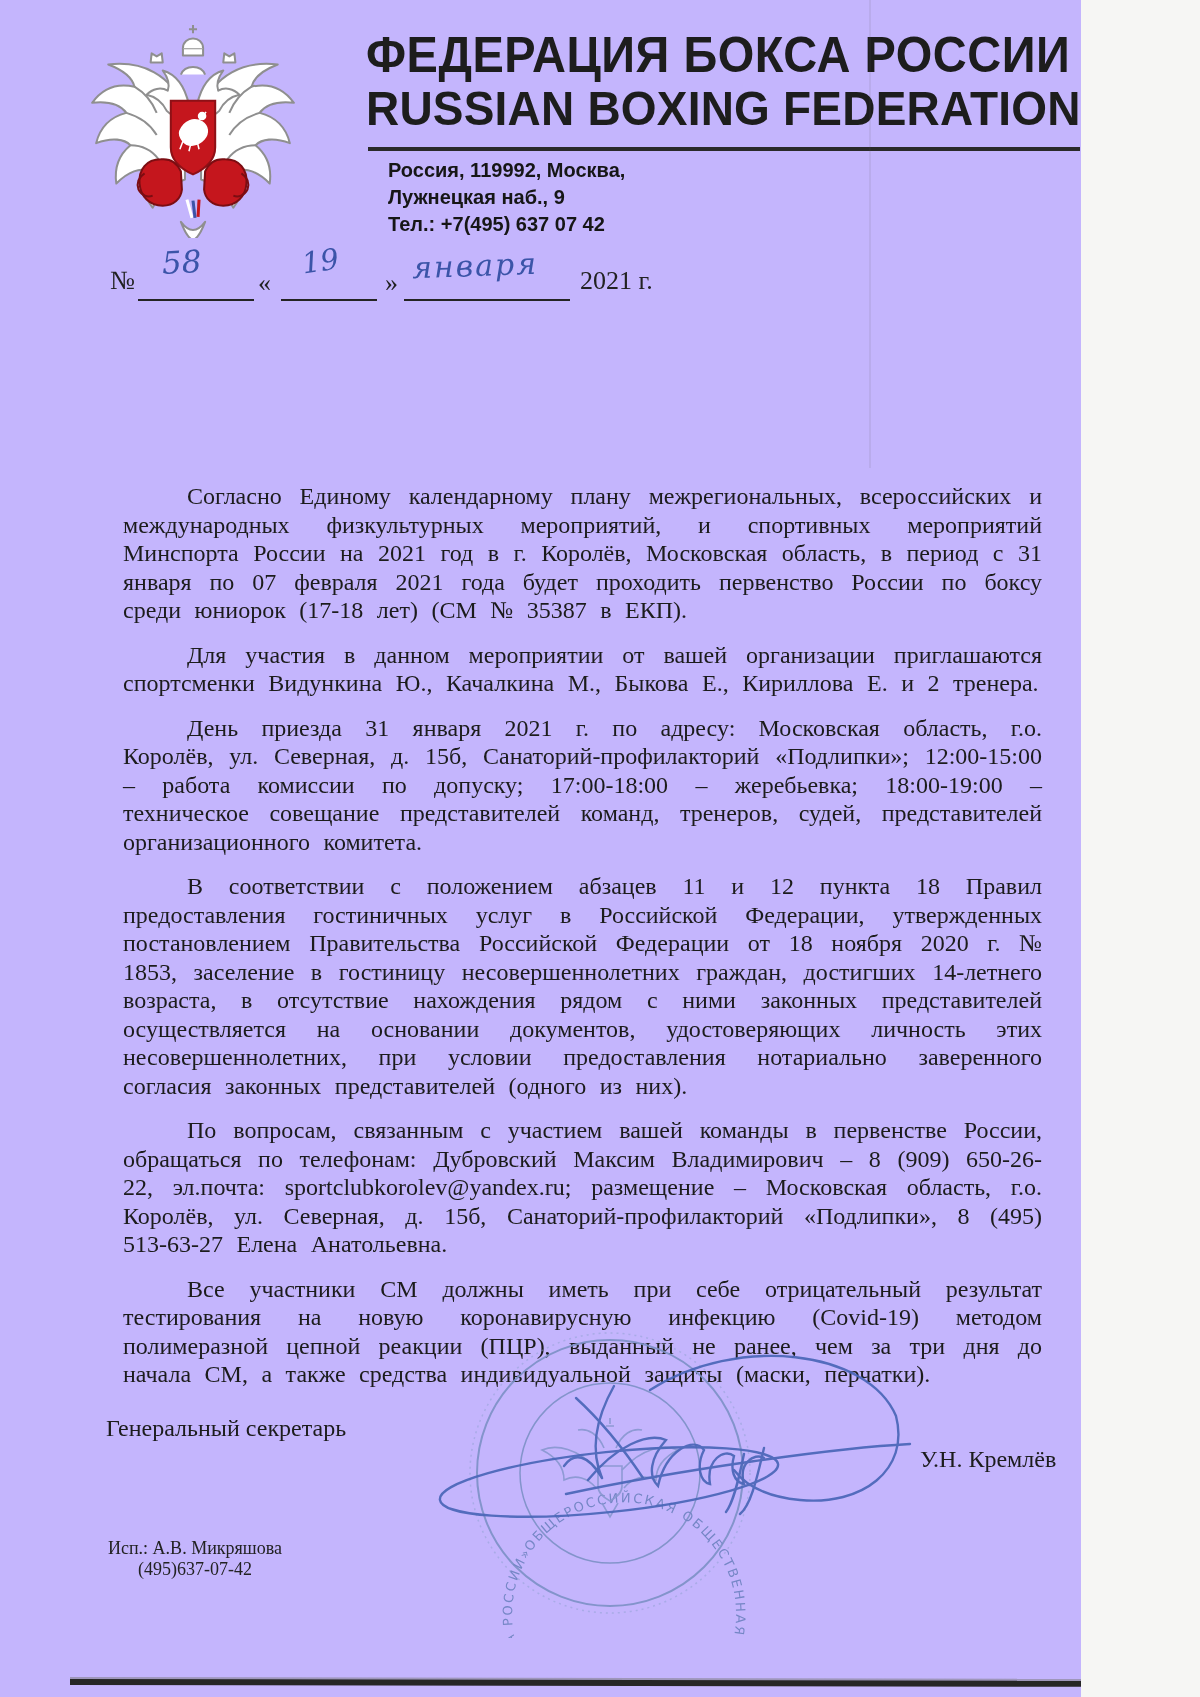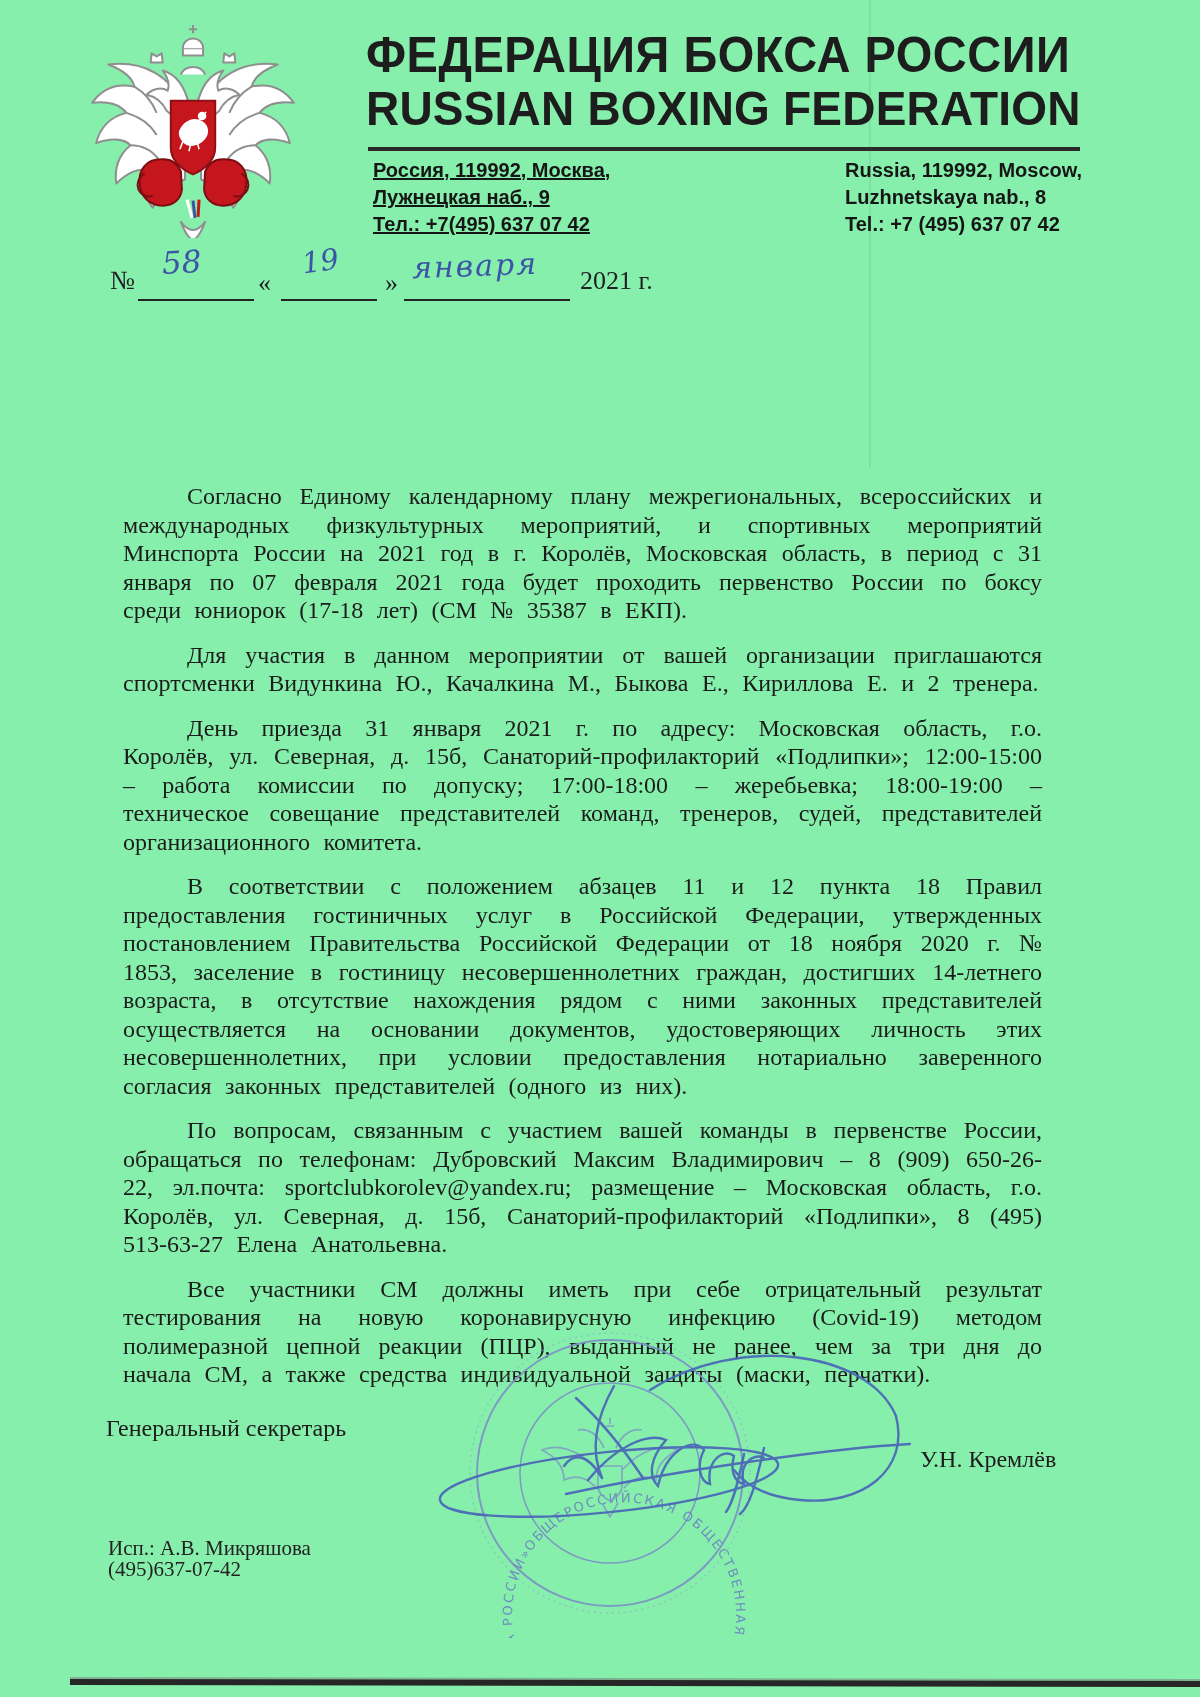--- a/index.html
+++ b/index.html
@@ -1,46 +1,46 @@
 <!DOCTYPE html>
 <html><head>
 <meta charset="utf-8">
 <style>
   html,body{margin:0;padding:0;background:#f6f6f4;}
-  .page{position:relative;width:1200px;height:1697px;background:#86efac;overflow:hidden;
+  .page{position:relative;width:1081px;height:1697px;background:#c4b5fd;overflow:hidden;
         font-family:"Liberation Serif",serif;color:#1c1c1c;}
   
   .emblem{position:absolute;left:84px;top:12px;}
   .org{position:absolute;left:366px;font-family:"Liberation Sans",sans-serif;font-weight:bold;
        color:#1d1d1d;white-space:nowrap;transform:scaleY(1.05);transform-origin:left top;}
   .org-ru{top:26px;font-size:47px;letter-spacing:.5px;}
   .org-en{top:80px;font-size:46px;letter-spacing:.2px;}
   .rule{position:absolute;left:368px;top:147px;width:712px;height:4px;background:#2a2a2a;}
   .addr{position:absolute;top:157px;font-family:"Liberation Sans",sans-serif;font-weight:bold;
         font-size:20px;line-height:27px;color:#161616;}
-  .addr-ru{left:373px;text-decoration:underline;} .addr-en{left:845px;}
+  .addr-ru{left:388px;} .addr-en{left:845px;}
   .fold{position:absolute;left:869px;top:0;width:2px;height:468px;background:rgba(90,90,90,.10);}
   
   .rf{position:absolute;font-size:26px;color:#222;}
   .u{position:absolute;height:0;border-bottom:2px solid #242424;}
   .hand{position:absolute;font-family:"DejaVu Serif",serif;font-style:italic;color:#3b54a8;white-space:nowrap;}
   
   .recipient{position:absolute;left:640px;top:313px;width:420px;text-align:center;
              font-size:24px;line-height:34px;}
   
   .body{position:absolute;left:107px;top:466px;width:951px;font-size:24px;line-height:28.5px;
         text-align:justify;word-spacing:7.5px;}
   .body p{margin:16px;text-indent:64px;}
   
   .signoff-title{position:absolute;left:106px;top:1415px;font-size:24px;}
   .signoff-name{position:absolute;left:920px;top:1446px;font-size:24px;}
   .stampsig{position:absolute;left:438px;top:1298px;}
   .ringtext{font-family:"DejaVu Sans",sans-serif;font-size:13px;letter-spacing:2.1px;fill:#6d82c0;}
   
-  .footer{position:absolute;left:108px;top:1538px;font-size:21px;line-height:21px;color:#222;}
+  .footer{position:absolute;left:108px;top:1538px;font-size:18px;line-height:21px;color:#222;text-align:center;}
   .scanbar{position:absolute;left:70px;top:1680px;width:1135px;height:6px;background:#262626;
            box-shadow:0 -2px 0 rgba(120,120,120,.5);transform:rotate(.1deg);}
 </style>
 </head>
 <body>
 
 <div class="page">
 
   <svg class="emblem" width="218" height="226" viewBox="0 0 216 224" aria-hidden="true">
     <g stroke="#8f8f8f" stroke-width="2" fill="#ffffff" stroke-linejoin="round">
@@ -78,25 +78,20 @@
   </svg>
 
   <div class="org org-ru">ФЕДЕРАЦИЯ БОКСА РОССИИ</div>
   <div class="org org-en">RUSSIAN BOXING FEDERATION</div>
   <div class="rule"></div>
 
   <div class="addr addr-ru">
     <div>Россия, 119992, Москва,</div>
     <div>Лужнецкая наб., 9</div>
     <div>Тел.: +7(495) 637 07 42</div>
-  </div>
-  <div class="addr addr-en">
-    <div>Russia, 119992, Moscow,</div>
-    <div>Luzhnetskaya nab., 8</div>
-    <div>Tel.: +7 (495) 637 07 42</div>
   </div>
 
   <div class="fold"></div>
 
   <span class="rf" style="left:110px;top:266px;">№</span>
   <div class="u" style="left:138px;top:299px;width:116px;"></div>
   <span class="hand" style="left:162px;top:244px;font-size:31px;transform:rotate(-3deg);">58</span>
   <span class="rf" style="left:258px;top:268px;">«</span>
   <div class="u" style="left:281px;top:299px;width:96px;"></div>
   <span class="hand" style="left:302px;top:244px;font-size:29px;transform:rotate(-8deg);">19</span>

